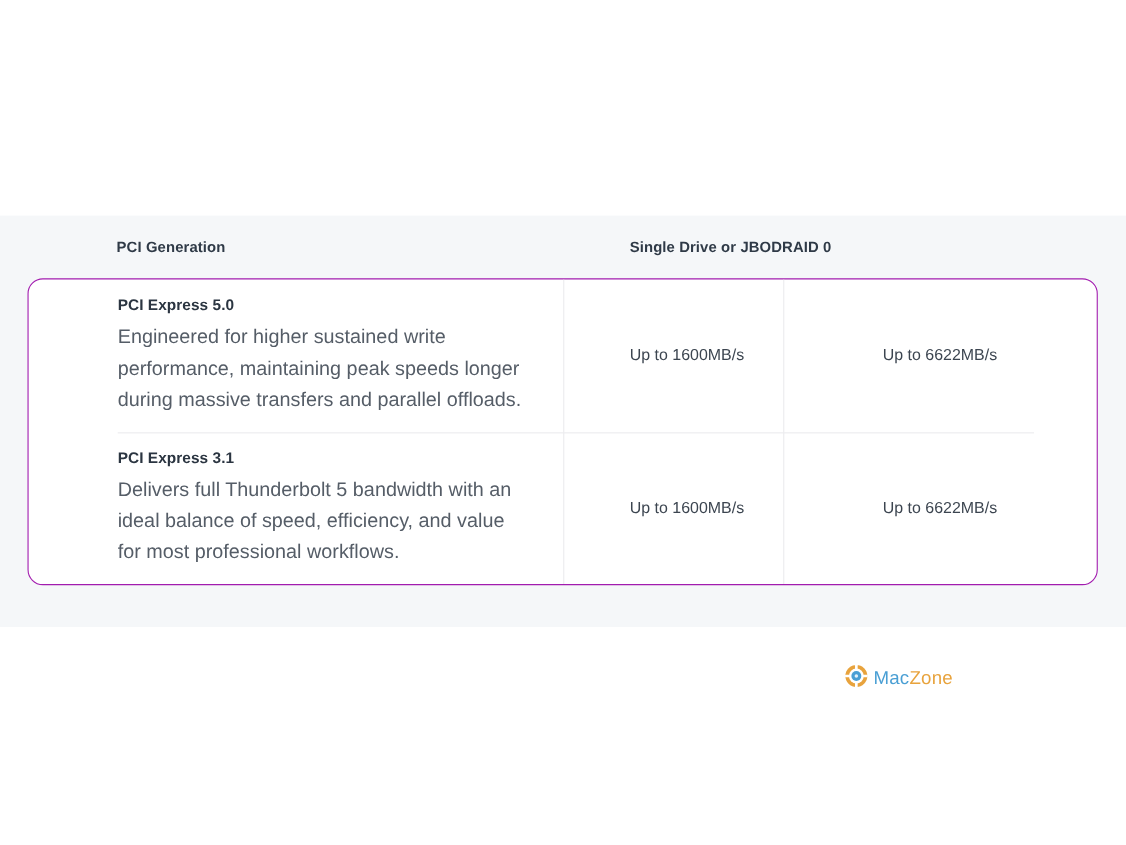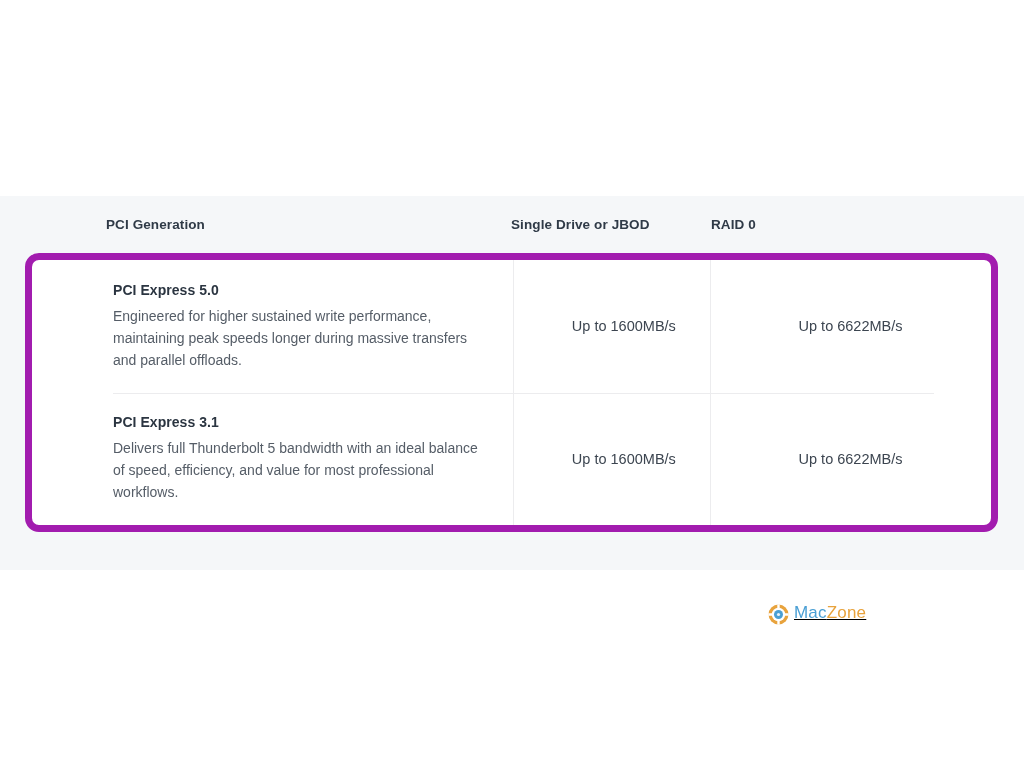--- a/index.html
+++ b/index.html
@@ -44,32 +44,32 @@
     padding-right: 26px;
   }
 
   .th {
     font-size: 13.5px;
     font-weight: bold;
     color: #2f3a47;
     letter-spacing: 0.1px;
   }
   .th.col-gen   { width: 486px; padding-left: 81px; text-align: left; }
-  .th.col-jbod  { width: 200px; text-align: left; }
+  .th.col-jbod  { width: 200px; text-align: right; }
   .th.col-raid  { width: 287px; text-align: left; }
 
   
   .card {
     position: absolute;
     left: 25px;
     top: 57px;                 
     width: 973px;              
     height: 279px;             
     background: #ffffff;
-    border: 7px solid #a21caf;
+    border: 1px solid #a21caf;
     border-radius: 14px;
     overflow: hidden;
   }
 
   .rows { display: flex; flex-direction: column; height: 100%; }
 
   .row {
     display: flex;
     flex: 1 1 0;
     position: relative;
@@ -123,41 +123,40 @@
 
   .gen-title {
     font-size: 14px;
     font-weight: bold;
     color: #2b3541;
     margin-bottom: 7px;
     letter-spacing: 0.05px;
   }
 
   .gen-desc {
-    font-size: 14px;
+    font-size: 18px;
     line-height: 1.58;
     color: #555d67;
     max-width: 378px;
   }
 
   
   .bottom-area {
     position: relative;
     height: 198px;            
     background: #ffffff;
   }
 
   .logo {
     position: absolute;
     left: 768px;
     top: 34px;                
     display: flex;
-    align-items: flex-start;
+    align-items: flex-end;
     gap: 5px;
-    text-decoration: underline;
   }
 
   .logo-mark {
     width: 21px;
     height: 21px;
     flex: 0 0 21px;
     position: relative;
   }
 
   .logo-text {

